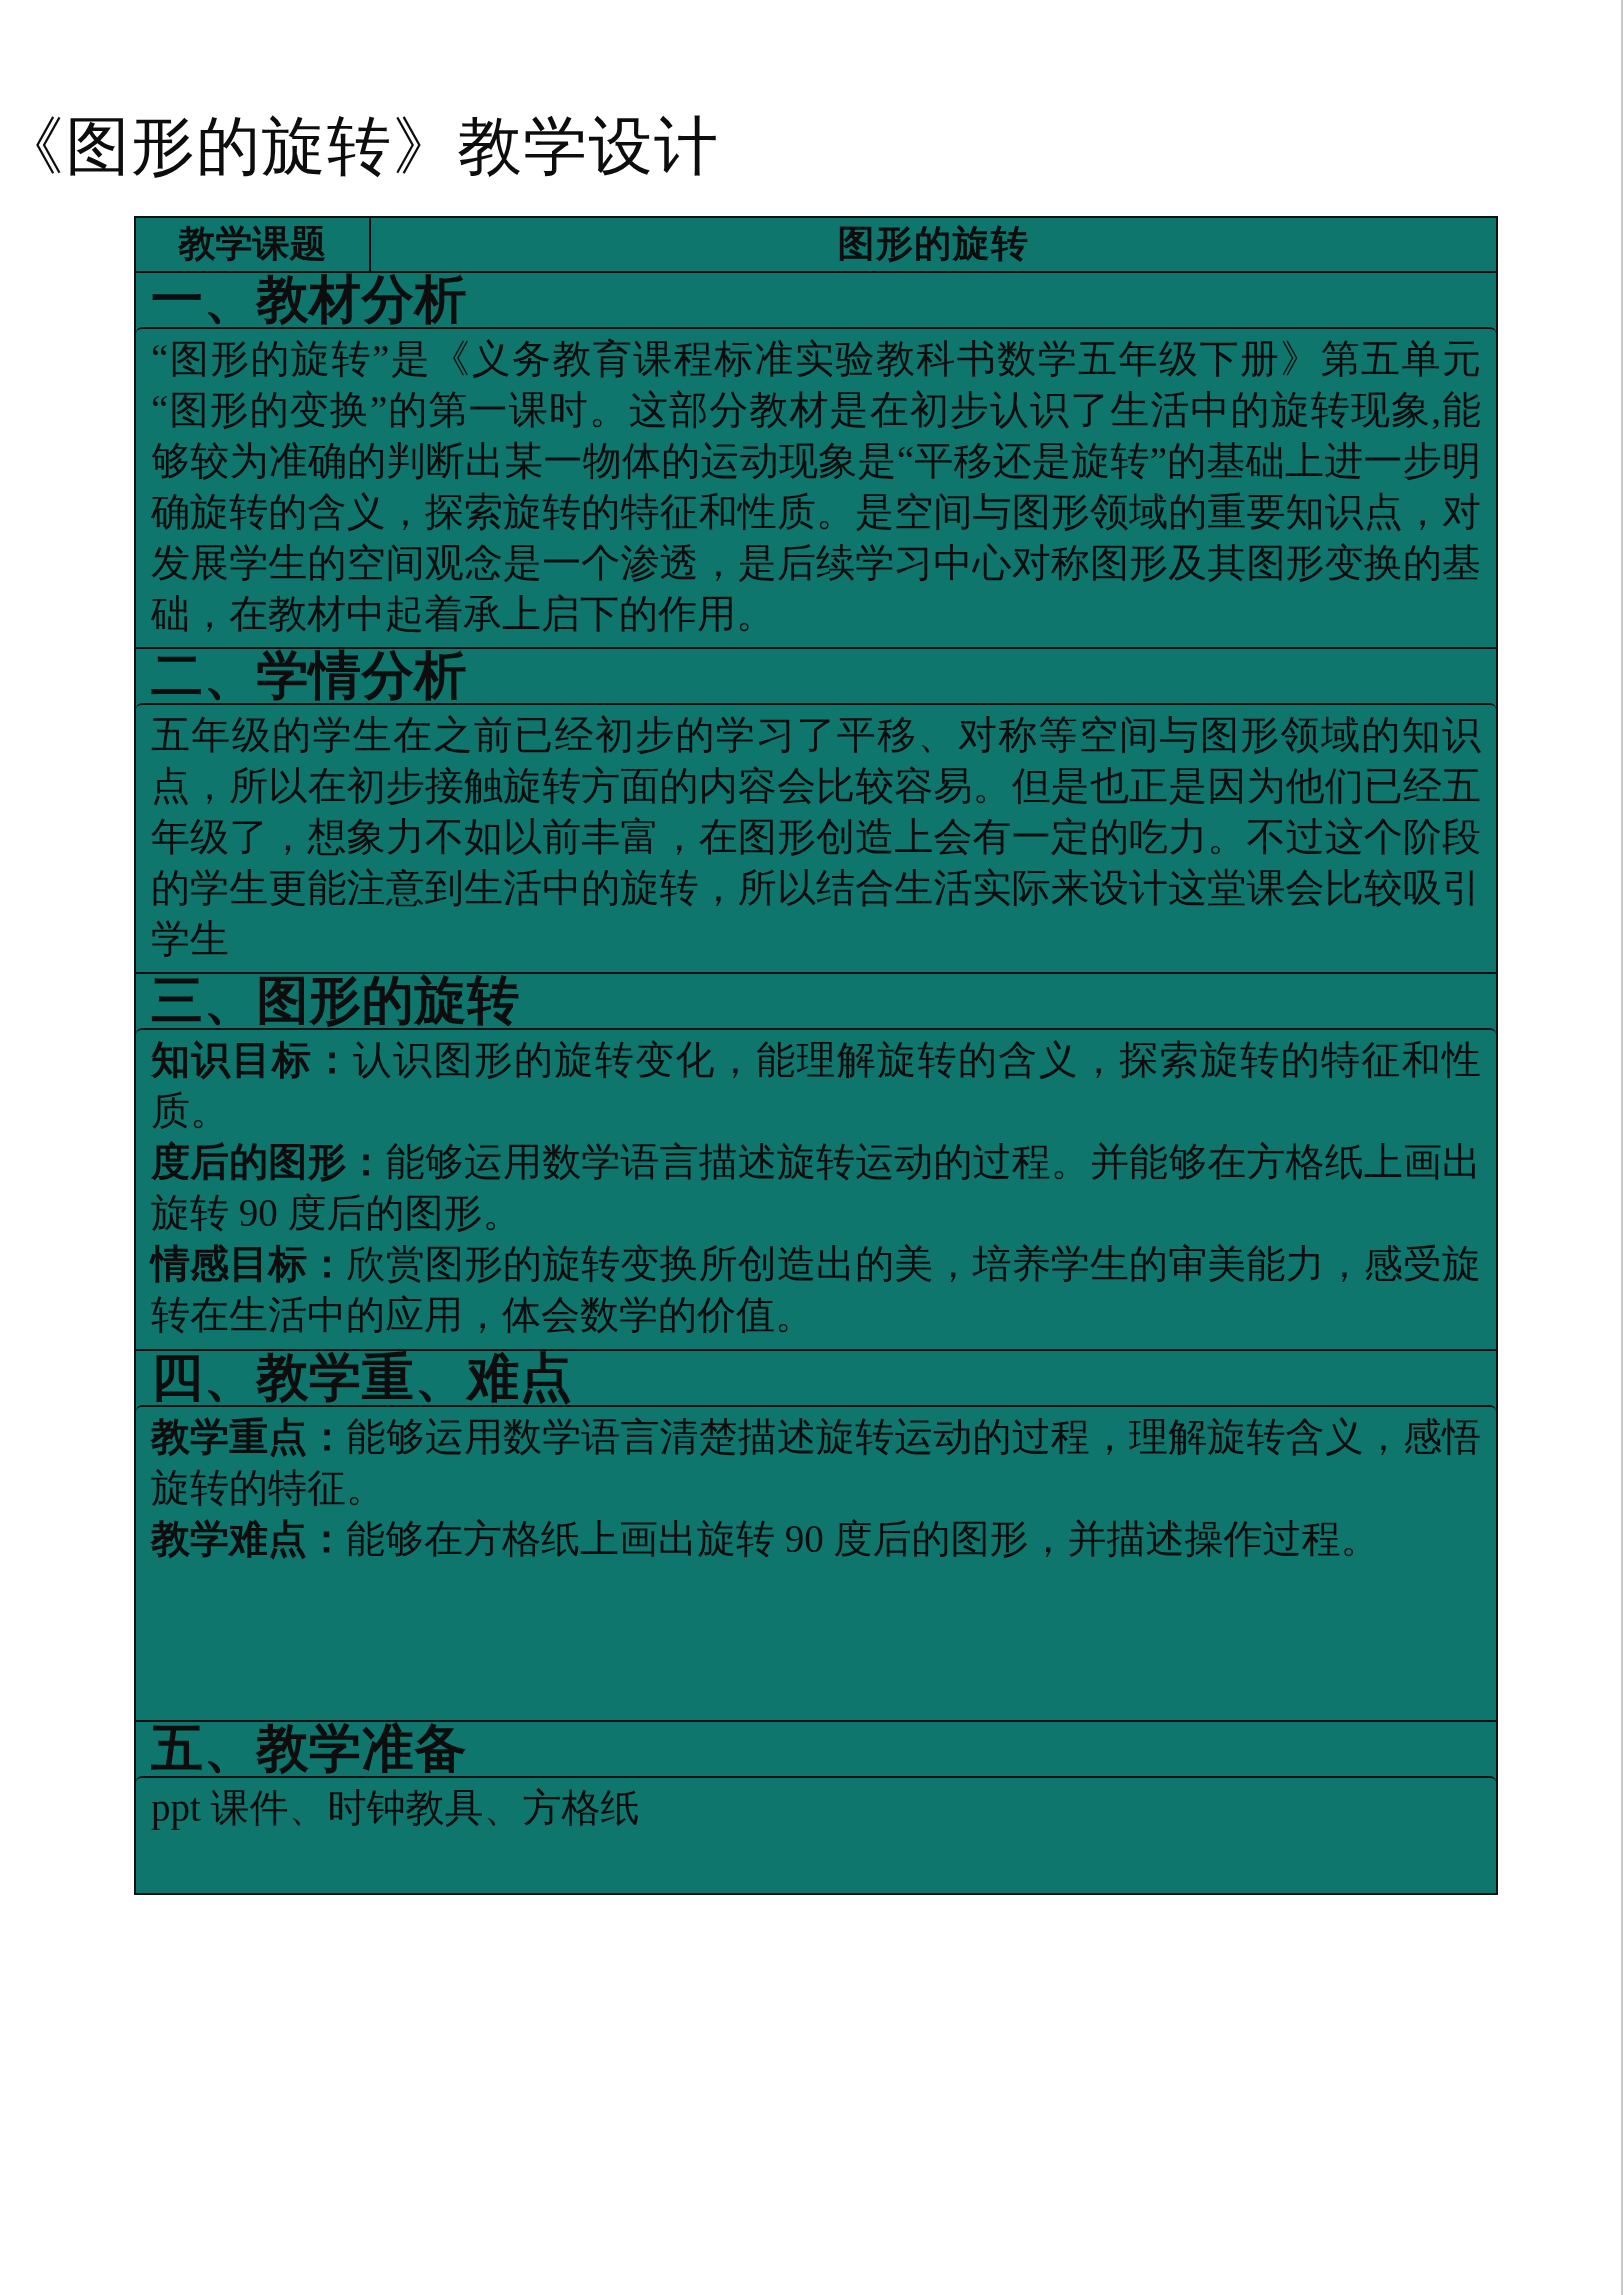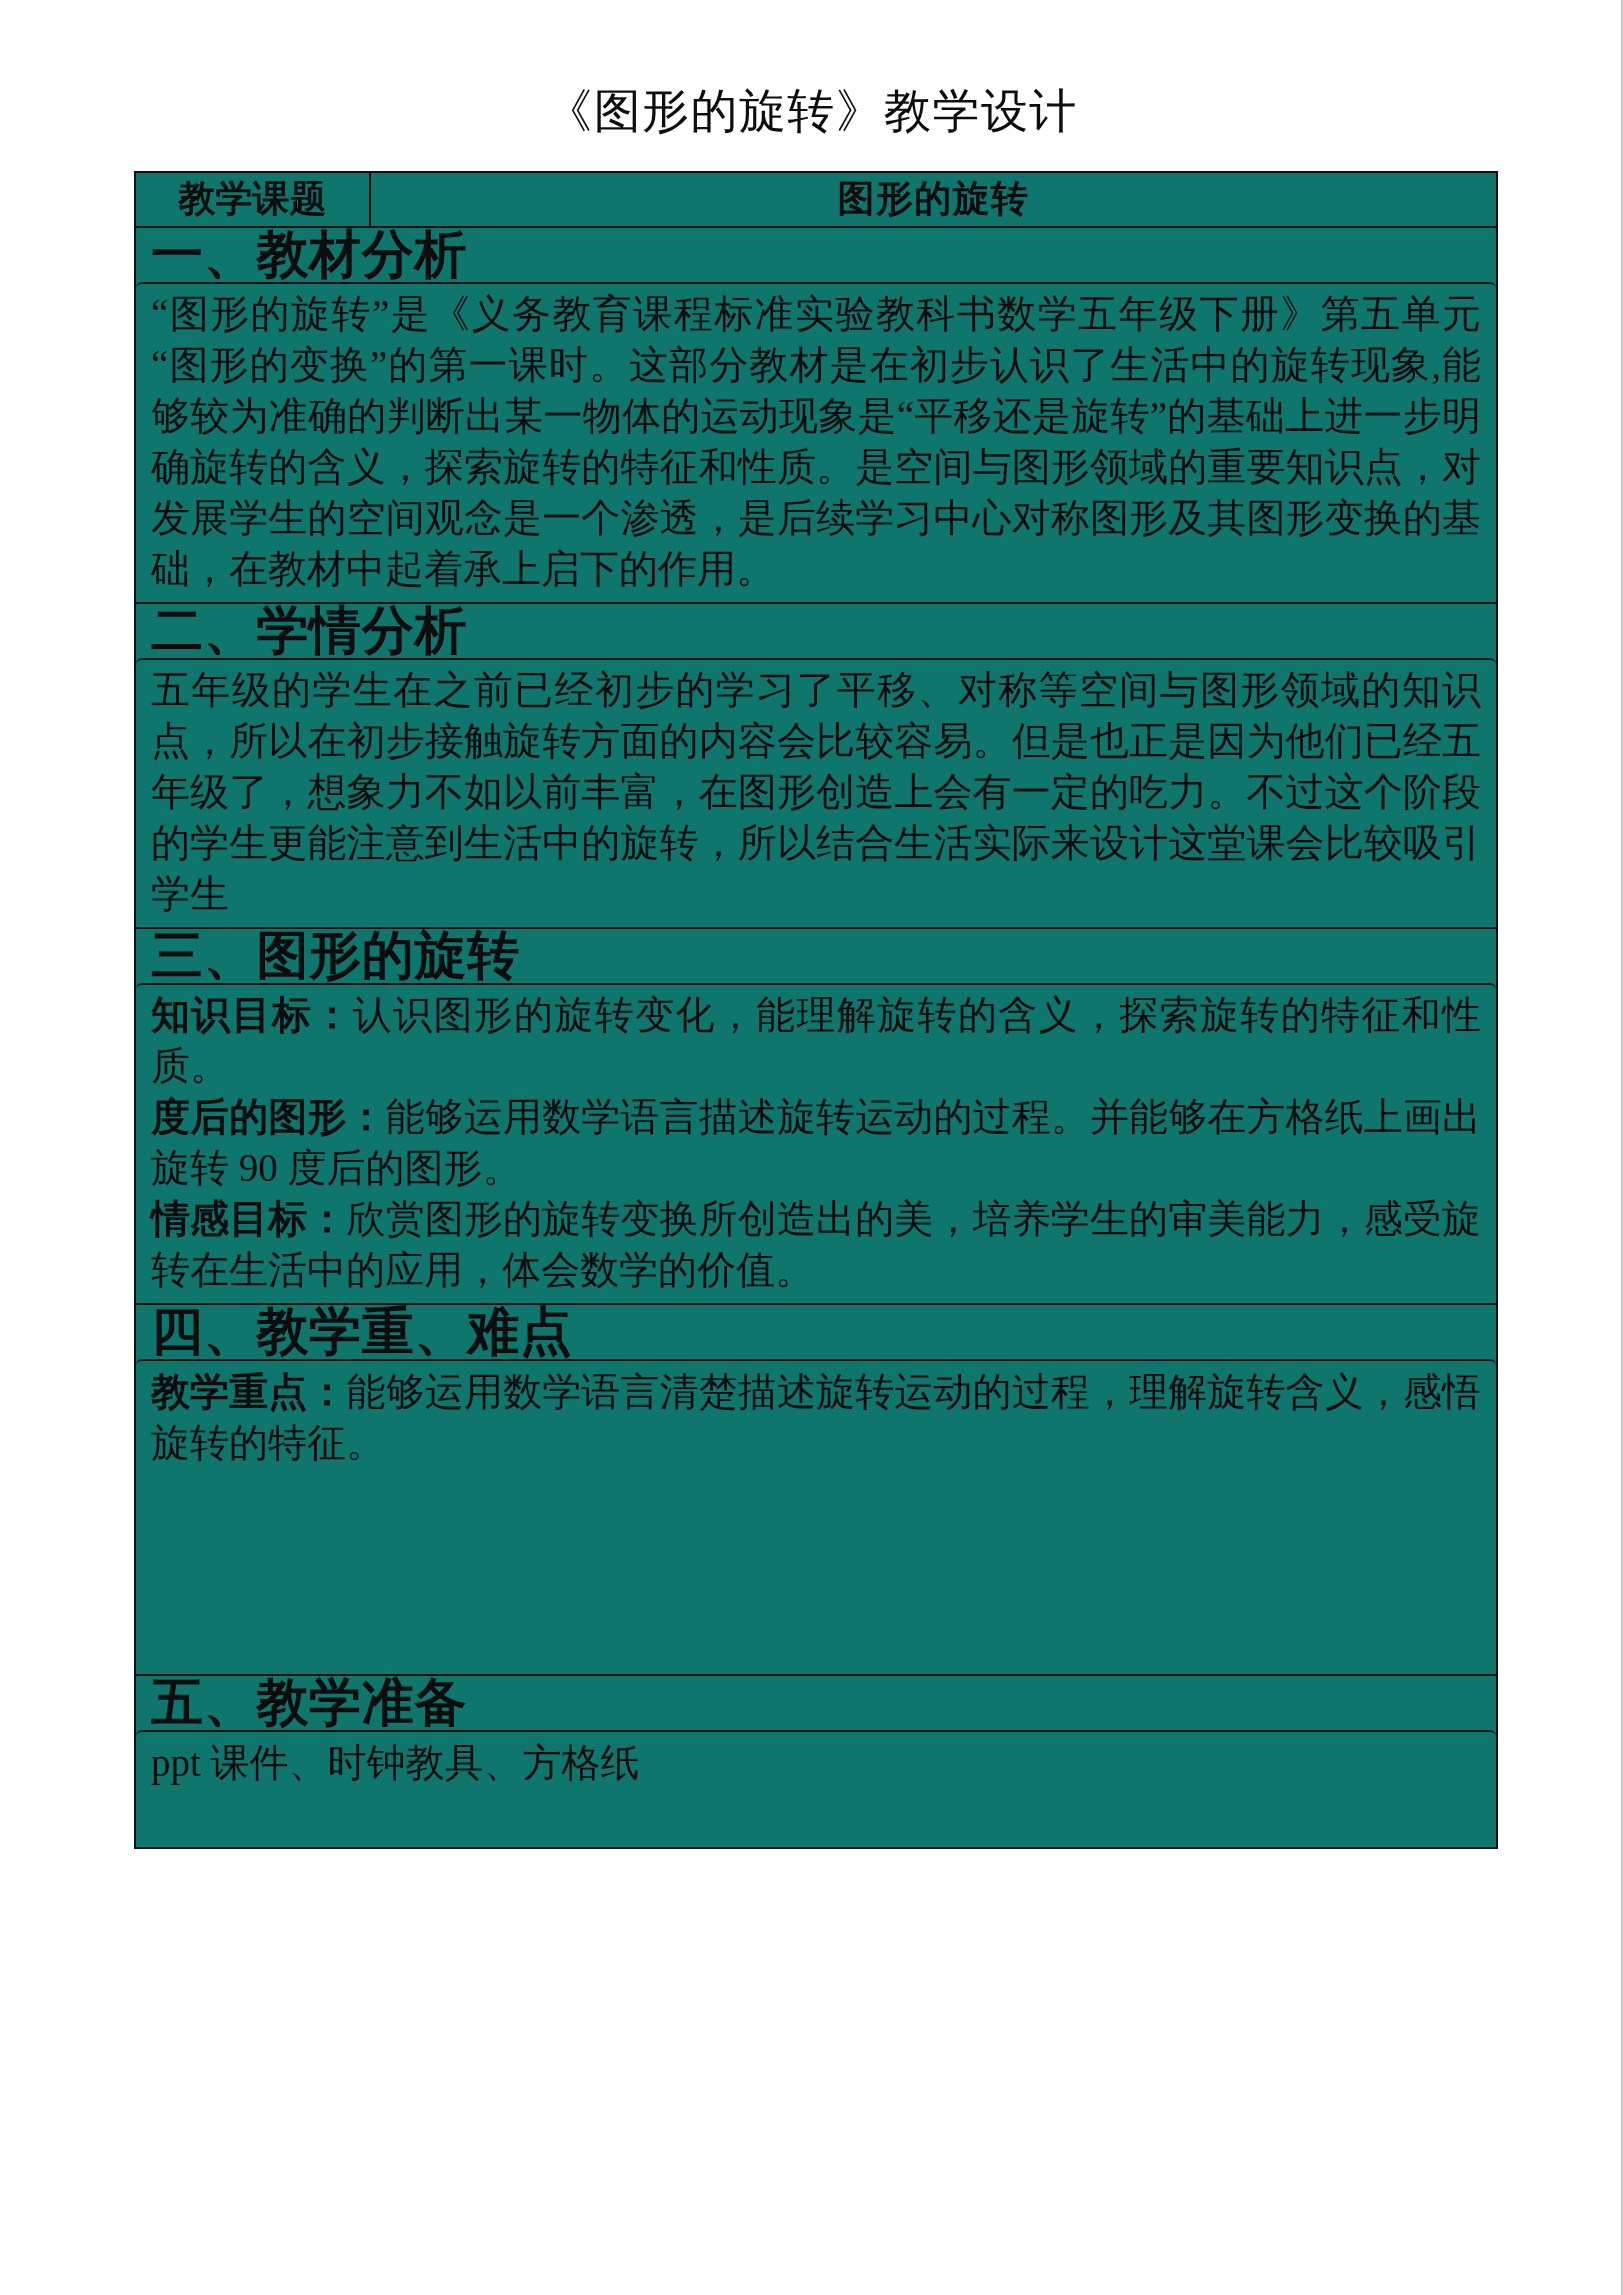--- a/index.html
+++ b/index.html
@@ -19,23 +19,22 @@
   .scan-edge {
     position: absolute;
     top: 0;
     right: 0;
     width: 2px;
     height: 100%;
     background: #c9c9c9;
   }
   .doc-title {
     margin: 0;
-    padding-top: 85px;
-    text-align: center;
-    font-size: 47px;
+    padding-top: 111px;
+    font-size: 64px;
     font-weight: 400;
     line-height: 1.12;
     letter-spacing: 1.4px;
     font-family: "Liberation Serif", "DejaVu Serif", serif;
   }
   .doc-table {
     margin-top: 33px;
     margin-left: 134px;
     width: 1364px;
     border: 2.7px solid #111111;
@@ -133,20 +132,21 @@
     <div class="row head-row">三、图形的旋转</div>
     <div class="row body-row body-2">
       <p class="para"><span class="lead">知识目标：</span><span>认识图形的旋转变化，能理解旋转的含义，探索旋转的特征和性质。</span></p>
       <p class="para"><span class="lead">度后的图形：</span><span>能够运用数学语言描述旋转运动的过程。并能够在方格纸上画出旋转 90 度后的图形。</span></p>
       <p class="para"><span class="lead">情感目标：</span><span>欣赏图形的旋转变换所创造出的美，培养学生的审美能力，感受旋转在生活中的应用，体会数学的价值。</span></p>
     </div>
 
     <div class="row head-row">四、教学重、难点</div>
     <div class="row body-row body-3">
       <p class="para"><span class="lead">教学重点：</span><span>能够运用数学语言清楚描述旋转运动的过程，理解旋转含义，感悟旋转的特征。</span></p>
+      <p class="para"><span class="lead">教学难点：</span><span>能够在方格纸上画出旋转 90 度后的图形，并描述操作过程。</span></p>
     </div>
 
     <div class="row head-row">五、教学准备</div>
     <div class="row body-row body-4">
       <p class="para"><span class="lead"></span><span>ppt 课件、时钟教具、方格纸</span></p>
     </div>
 
   </div>
 
   <div class="scan-edge"></div>

